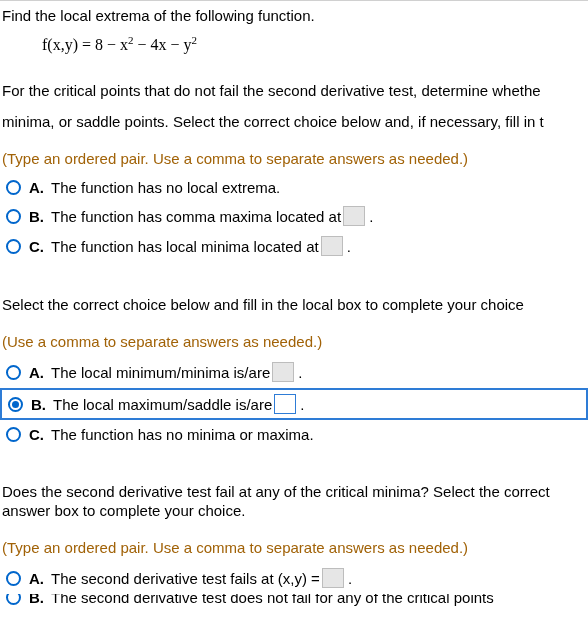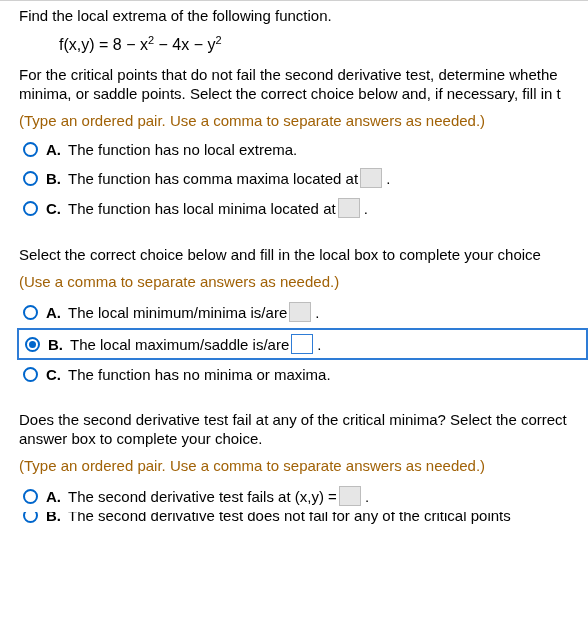--- a/index.html
+++ b/index.html
@@ -11,25 +11,25 @@
     color: #000;
     width: 588px;
     overflow: hidden;
     background: #fff;
   }
   .top-border {
     border-top: 1px solid #d0d0d0;
     height: 1px;
     margin-bottom: 6px;
   }
-  .content { padding: 0 0 0 19px; }
+  .content { padding: 0 0 0 2px; }
   .question-text { margin: 4px 0 10px 0; }
   .formula {
-    margin: 8px 0 12px 40px;
-    font-family: Liberation Sans, sans-serif;
+    margin: 8px 0 28px 40px;
+    font-family: Liberation Serif, serif;
     font-size: 16px;
   }
   .formula sup { font-size: 11px; vertical-align: super; }
   .instruction-blue {
     color: #a16207;
     margin: 10px 0 8px 0;
   }
   .choice-row {
     display: flex;
     align-items: center;
@@ -74,21 +74,21 @@
     background: #e6e6e6;
     border: 1px solid #bdbdbd;
     vertical-align: middle;
     margin: 0 2px;
   }
   .answer-box.active {
     background: #fff;
     border: 1px solid #2e7cd6;
   }
   .section-gap { height: 14px; }
-  .para { margin: 8px 0; }
+  .para { margin: 20px 0; }
   .cutoff-bottom {
     color: #000;
     white-space: nowrap;
     overflow: hidden;
     height: 12px;
     margin-top: 2px;
   }
   .period { margin-left: 2px; }
 </style>
 </head>

